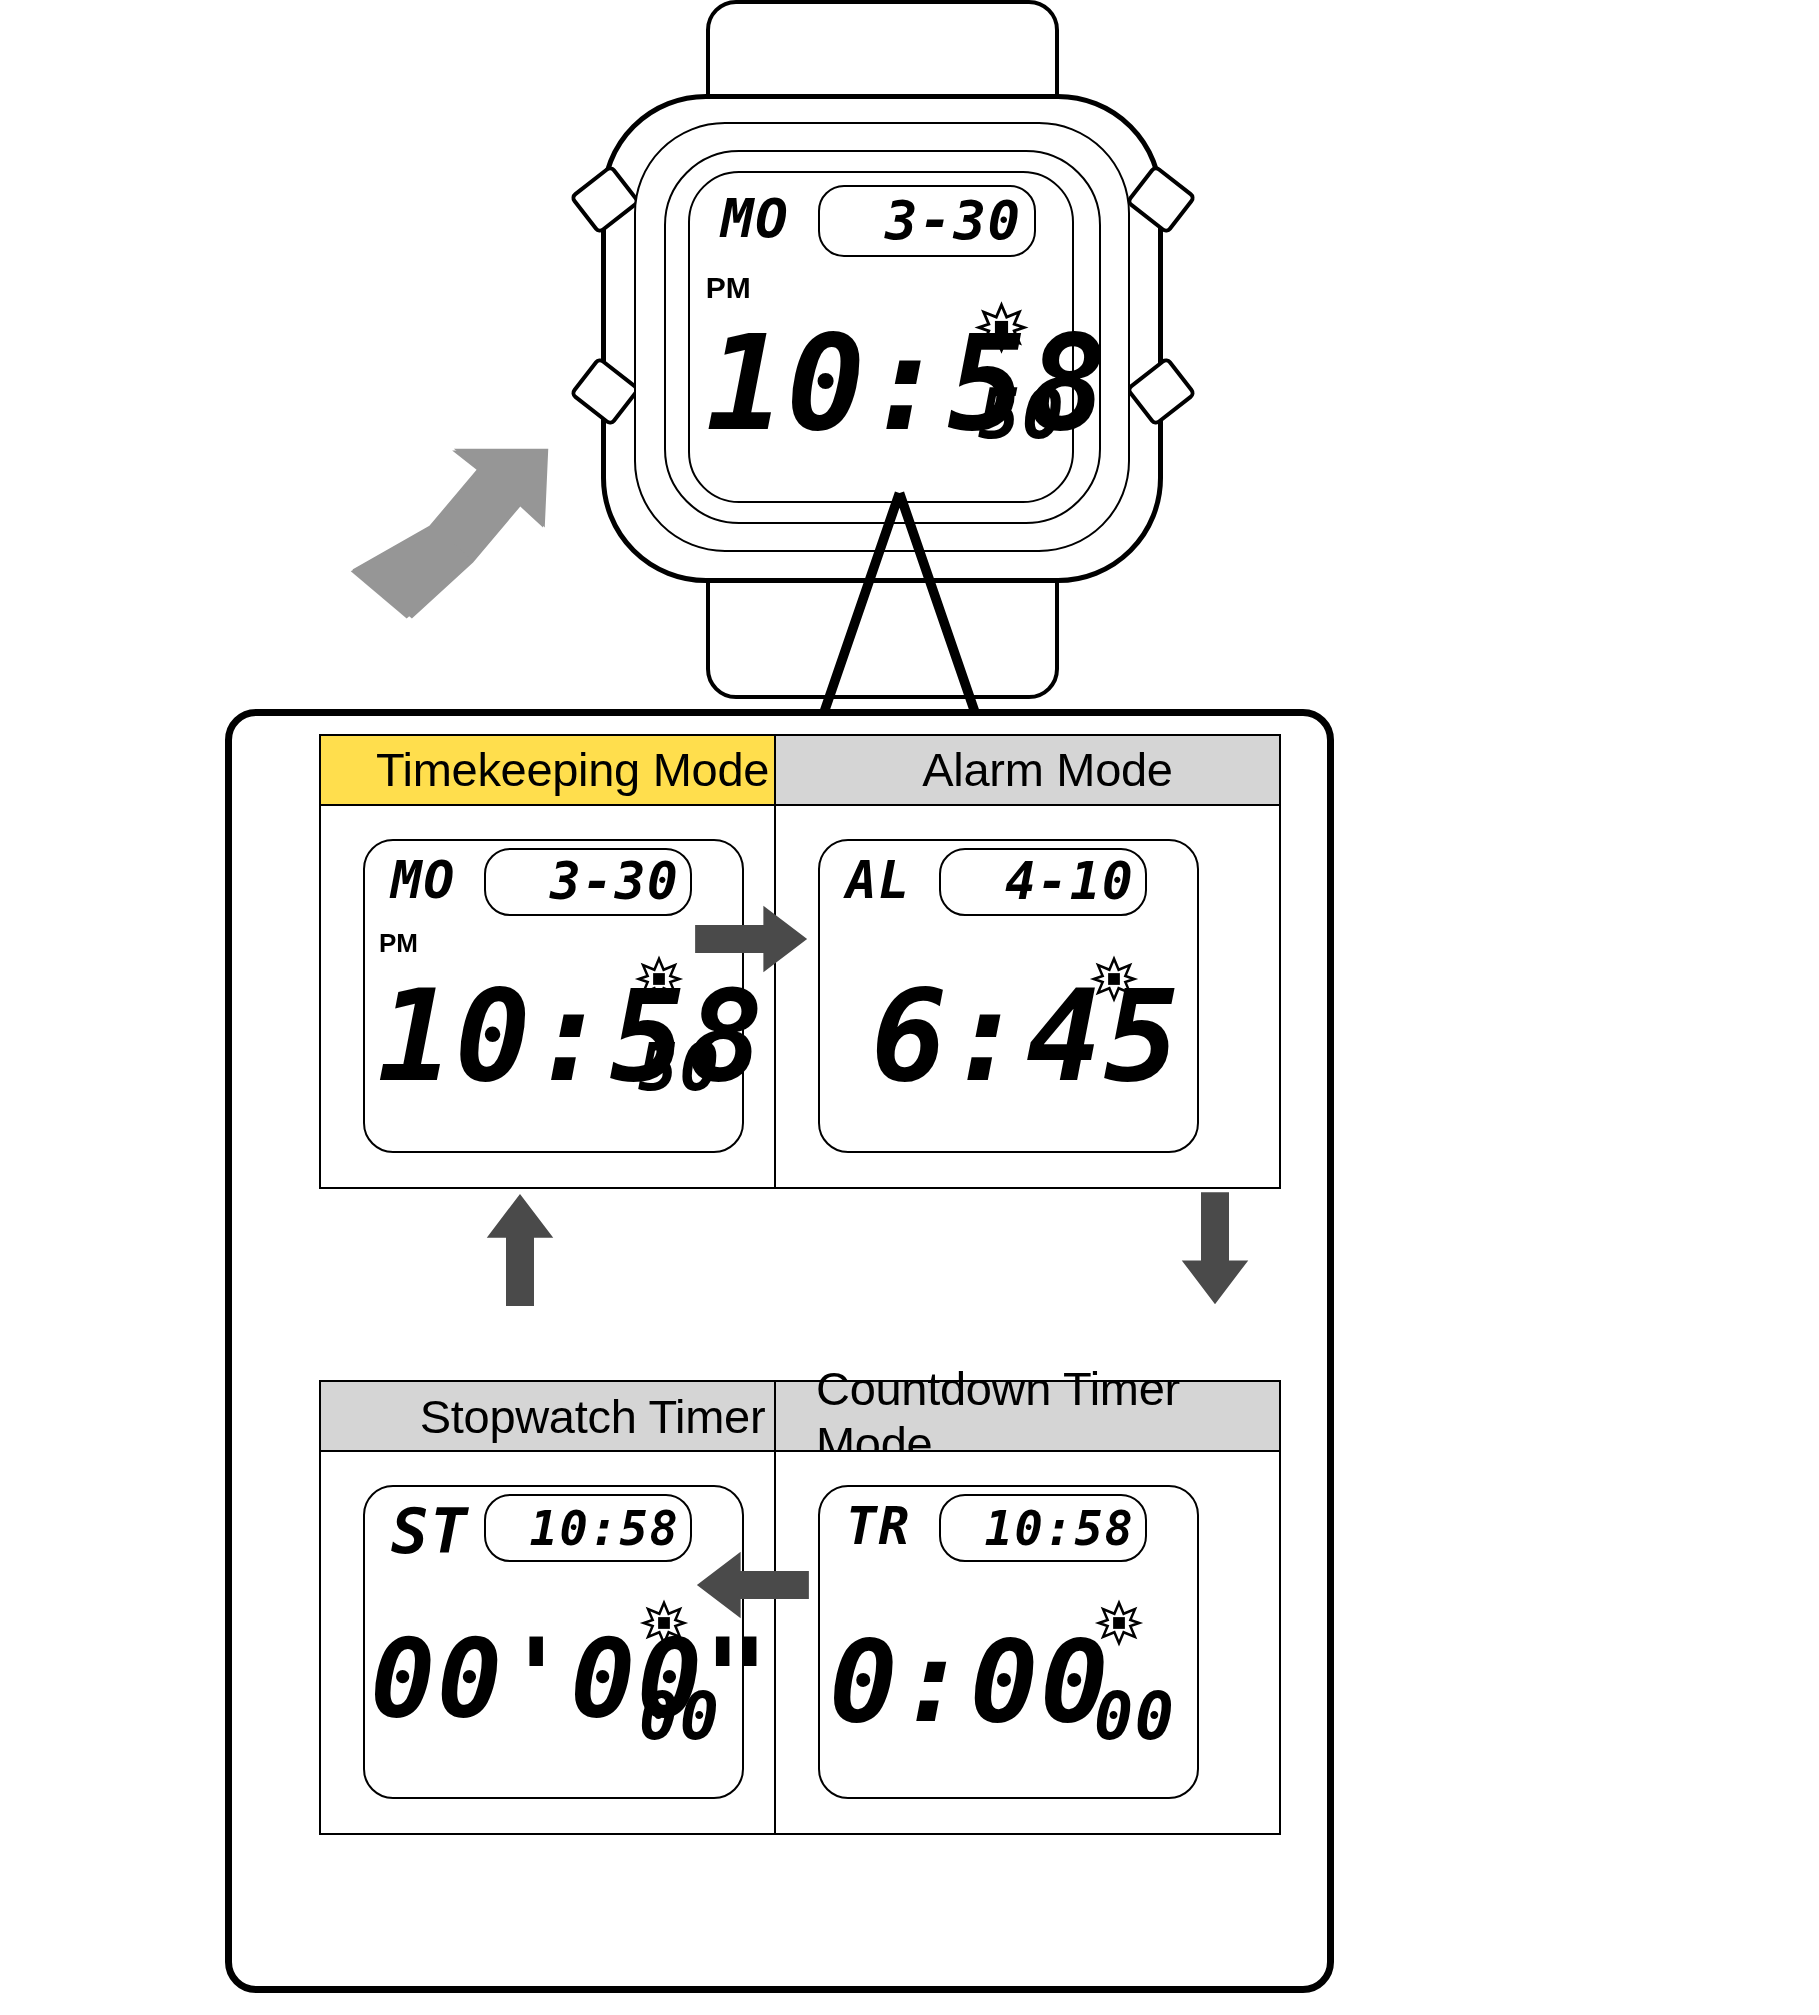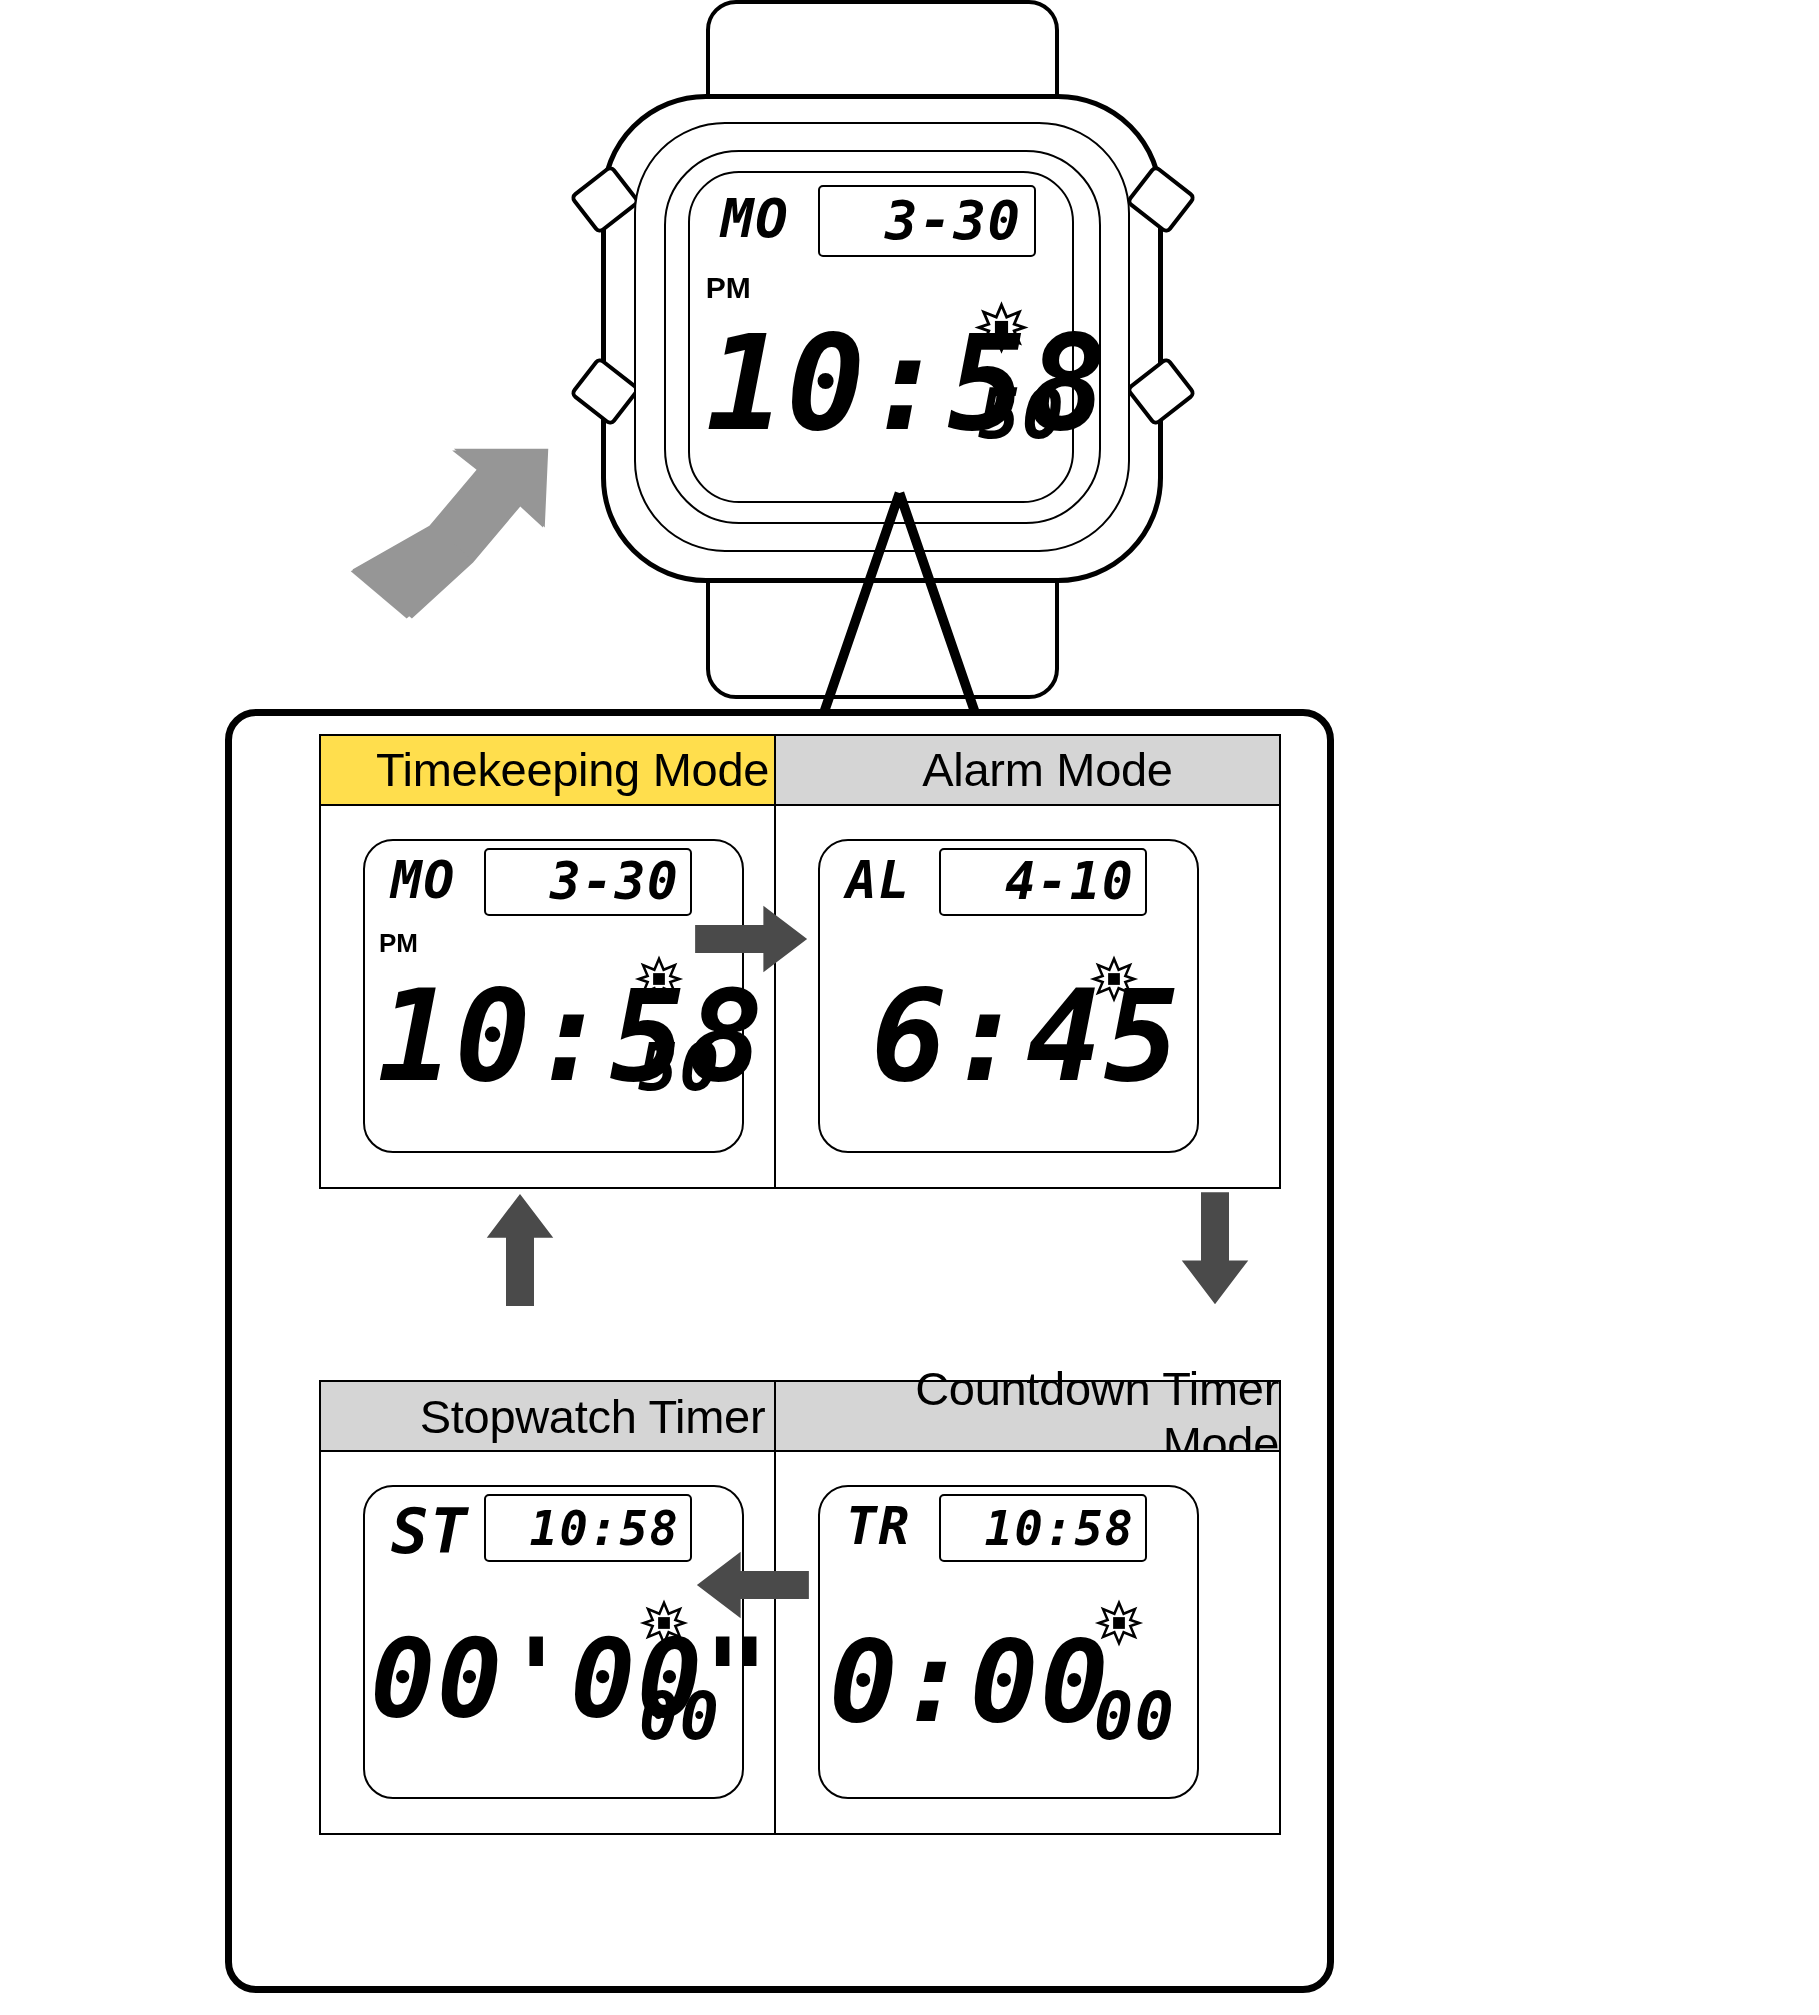--- a/index.html
+++ b/index.html
@@ -44,21 +44,21 @@
   
   #pointer-arrow{left:349px;top:447px;width:201px;height:175px;}
   #pointer-arrow svg{display:block;}
 
   
   #connector{left:812px;top:493px;width:175px;height:218px;}
 
   
   #flow-box{
     left:225px;top:709px;width:1109px;height:1284px;
-    border:7.9px solid #000;border-radius:31px;background:#fff;box-sizing:border-box;text-align:right;
+    border:7.9px solid #000;border-radius:31px;background:#fff;box-sizing:border-box;
   }
   .mode-card{position:absolute;width:507px;}
   .mode-header{
     height:72px;border:2.6px solid #000;box-sizing:border-box;
     display:flex;align-items:center;justify-content:center;
     font-size:47px;color:#000;letter-spacing:-0.3px;
   }
   .mode-header.yellow{background:#FFDE4D;}
   .mode-header.gray{background:#D5D5D5;padding-left:40px;}
   .mode-body{
@@ -70,21 +70,21 @@
   .card-sw{left:87px;top:664px;}
   .card-ct{left:542px;top:664px;}
 
   
   .lcd{
     position:absolute;border:2.6px solid #000;border-radius:30px;background:#fff;
     box-sizing:border-box;
   }
   .lcd-card{left:42px;top:33px;width:381px;height:314px;}
   .boxed{
-    position:absolute;border:2.6px solid #000;border-radius:5px;background:#fff;
+    position:absolute;border:2.6px solid #000;border-radius:26px;background:#fff;
     box-sizing:border-box;display:flex;align-items:center;justify-content:flex-end;
   }
 
   
   .sevenseg{
     font-family:"DejaVu Sans Mono", monospace;
     font-weight:bold;color:#000;
     font-style:italic;
     letter-spacing:1.7px;
     line-height:1;

